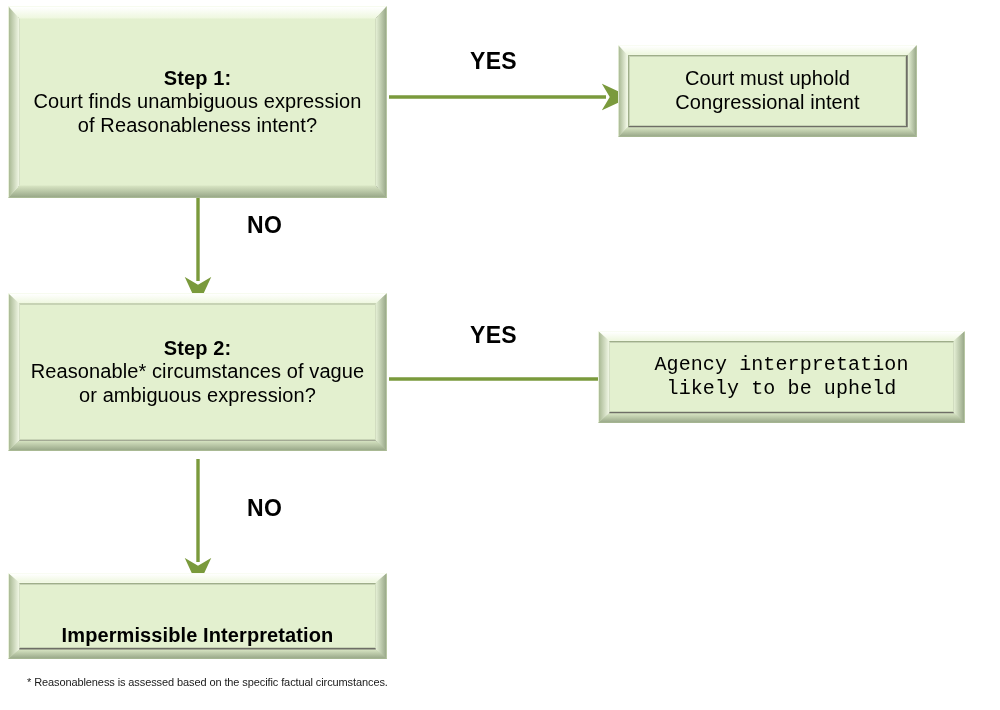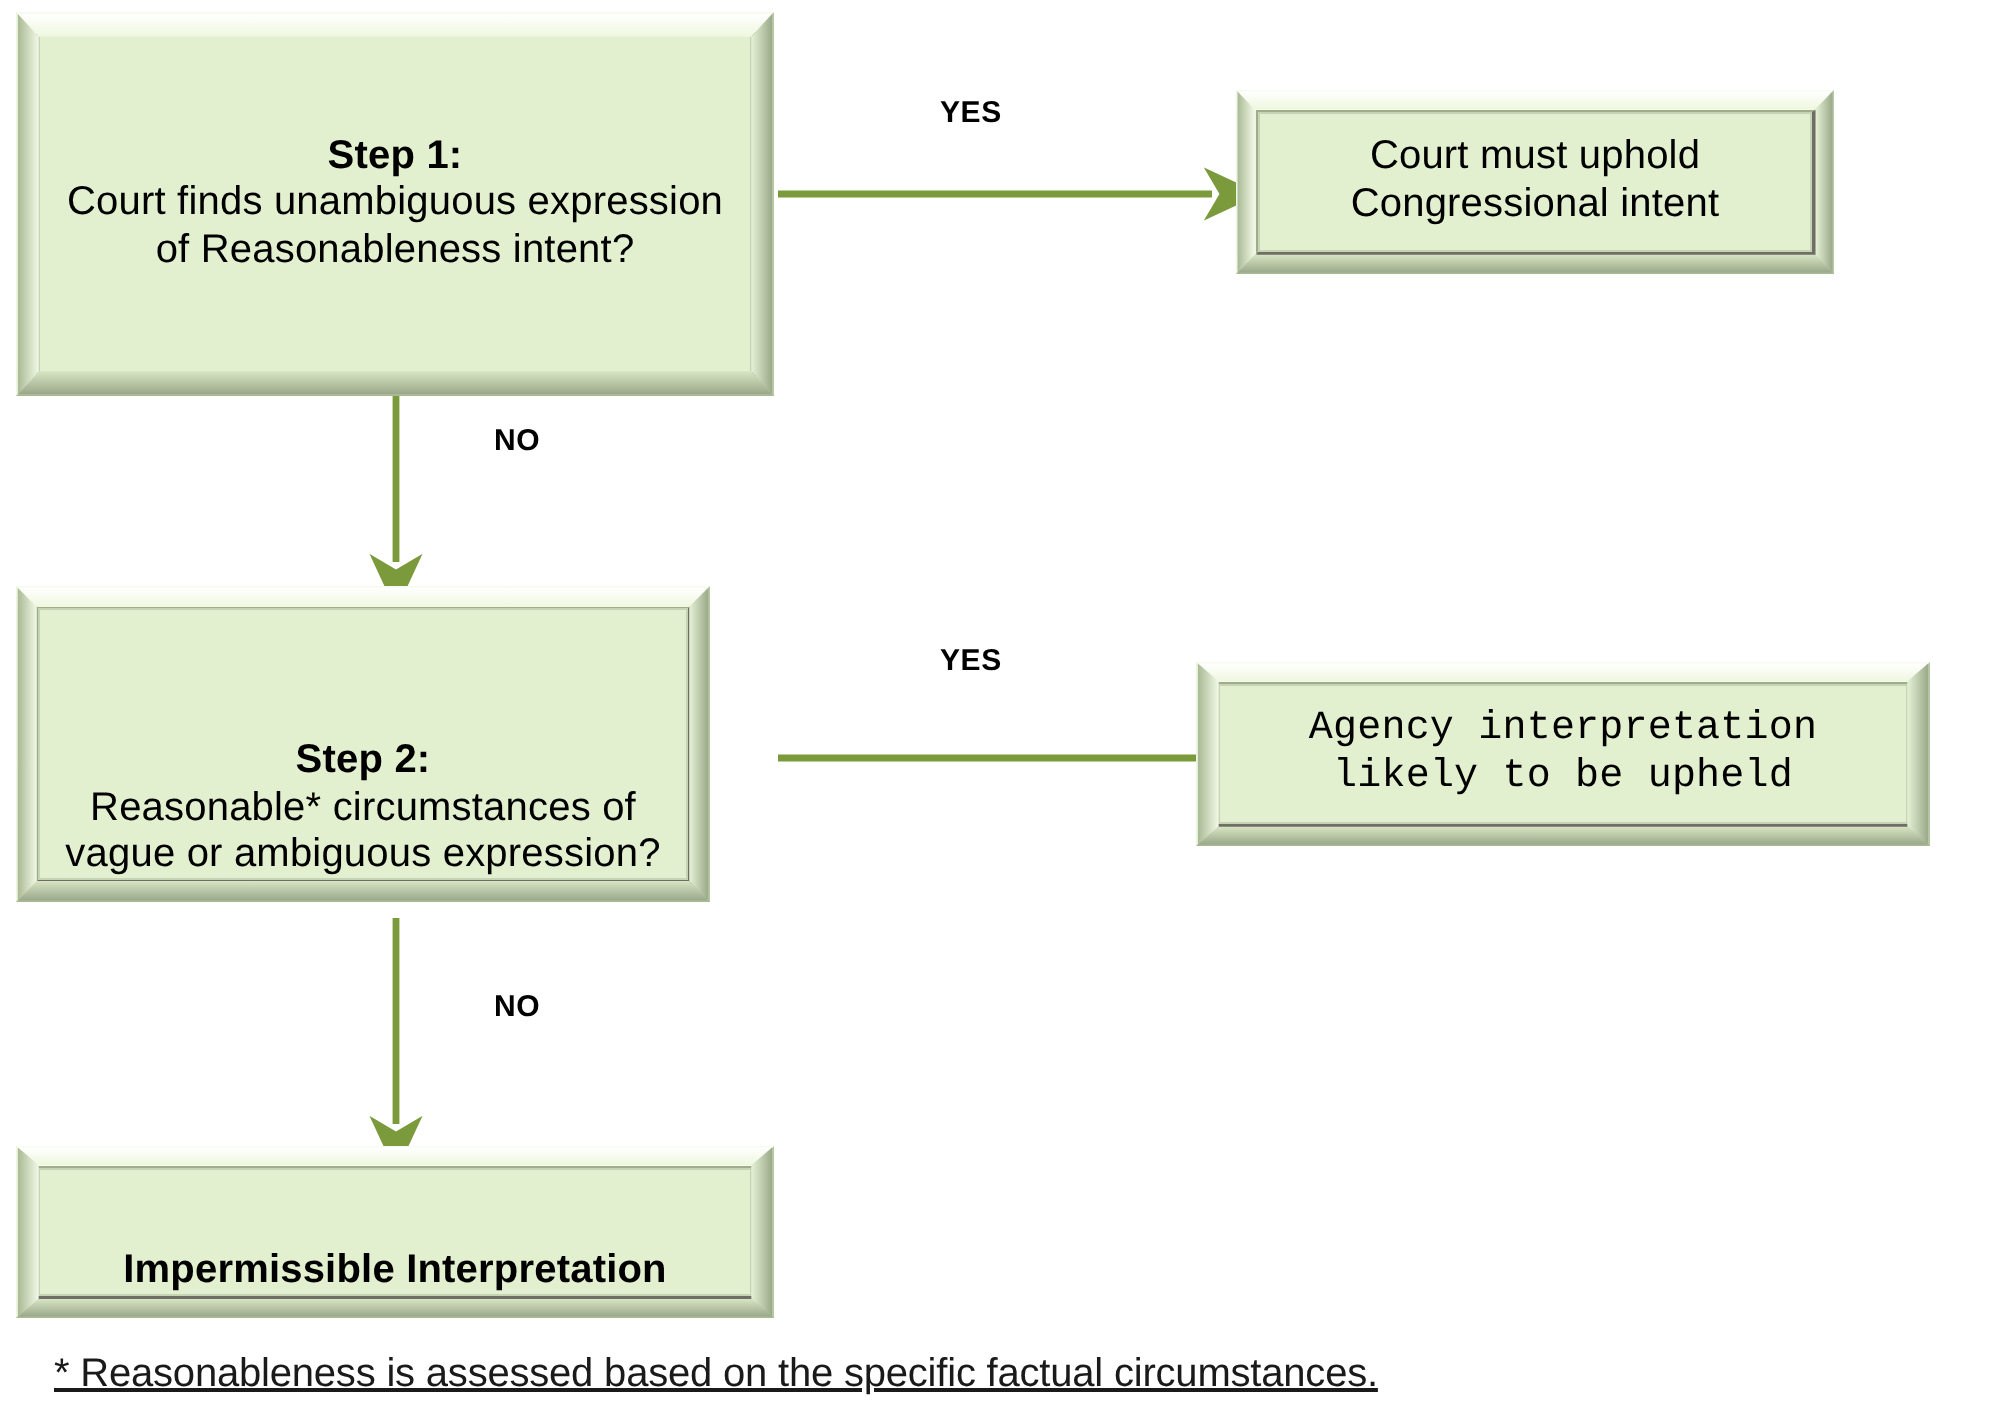--- a/index.html
+++ b/index.html
@@ -71,48 +71,47 @@
     left: -11px; top: -11px;
     width: calc(100% + 22px);
     height: calc(100% + 22px);
     pointer-events: none;
     z-index: 1;
   }
 
   
   #box-step1   { left: 8px;   top: 6px;   width: 379px; height: 192px; }
   #box-uphold  { left: 618px; top: 45px;  width: 299px; height: 92px;  }
-  #box-step2   { left: 8px;   top: 293px; width: 347px; height: 158px; align-items: flex-end; }
+  #box-step2   { left: 8px;   top: 293px; width: 379px; height: 158px; }
   #box-agency  { left: 598px; top: 331px; width: 367px; height: 92px; font-family: Liberation Mono, monospace;  }
   #box-imperm  { left: 8px;   top: 573px; width: 379px; height: 86px; align-items: flex-end;  }
 
   
   .arrow-label {
     position: absolute;
-    font-size: 15px;
+    font-size: 23px;
     font-weight: bold;
     letter-spacing: 0.3px;
     color: #000;
     white-space: nowrap;
   }
   #lbl-yes1 { left: 470px; top: 48px; }
   #lbl-no1  { left: 247px; top: 212px; }
   #lbl-yes2 { left: 470px; top: 322px; }
   #lbl-no2  { left: 247px; top: 495px; }
 
   
   #footnote {
     position: absolute;
     left: 27px;
     top: 676px;
-    font-size: 20px;
+    font-size: 11px;
     color: #1a1a1a;
     white-space: nowrap;
     letter-spacing: -0.1px;
-    text-decoration: underline;
   }
 
   svg.arrows {
     position: absolute;
     left: 0; top: 0;
     width: 1000px;
     height: 710px;
     pointer-events: none;
   }
 </style>

